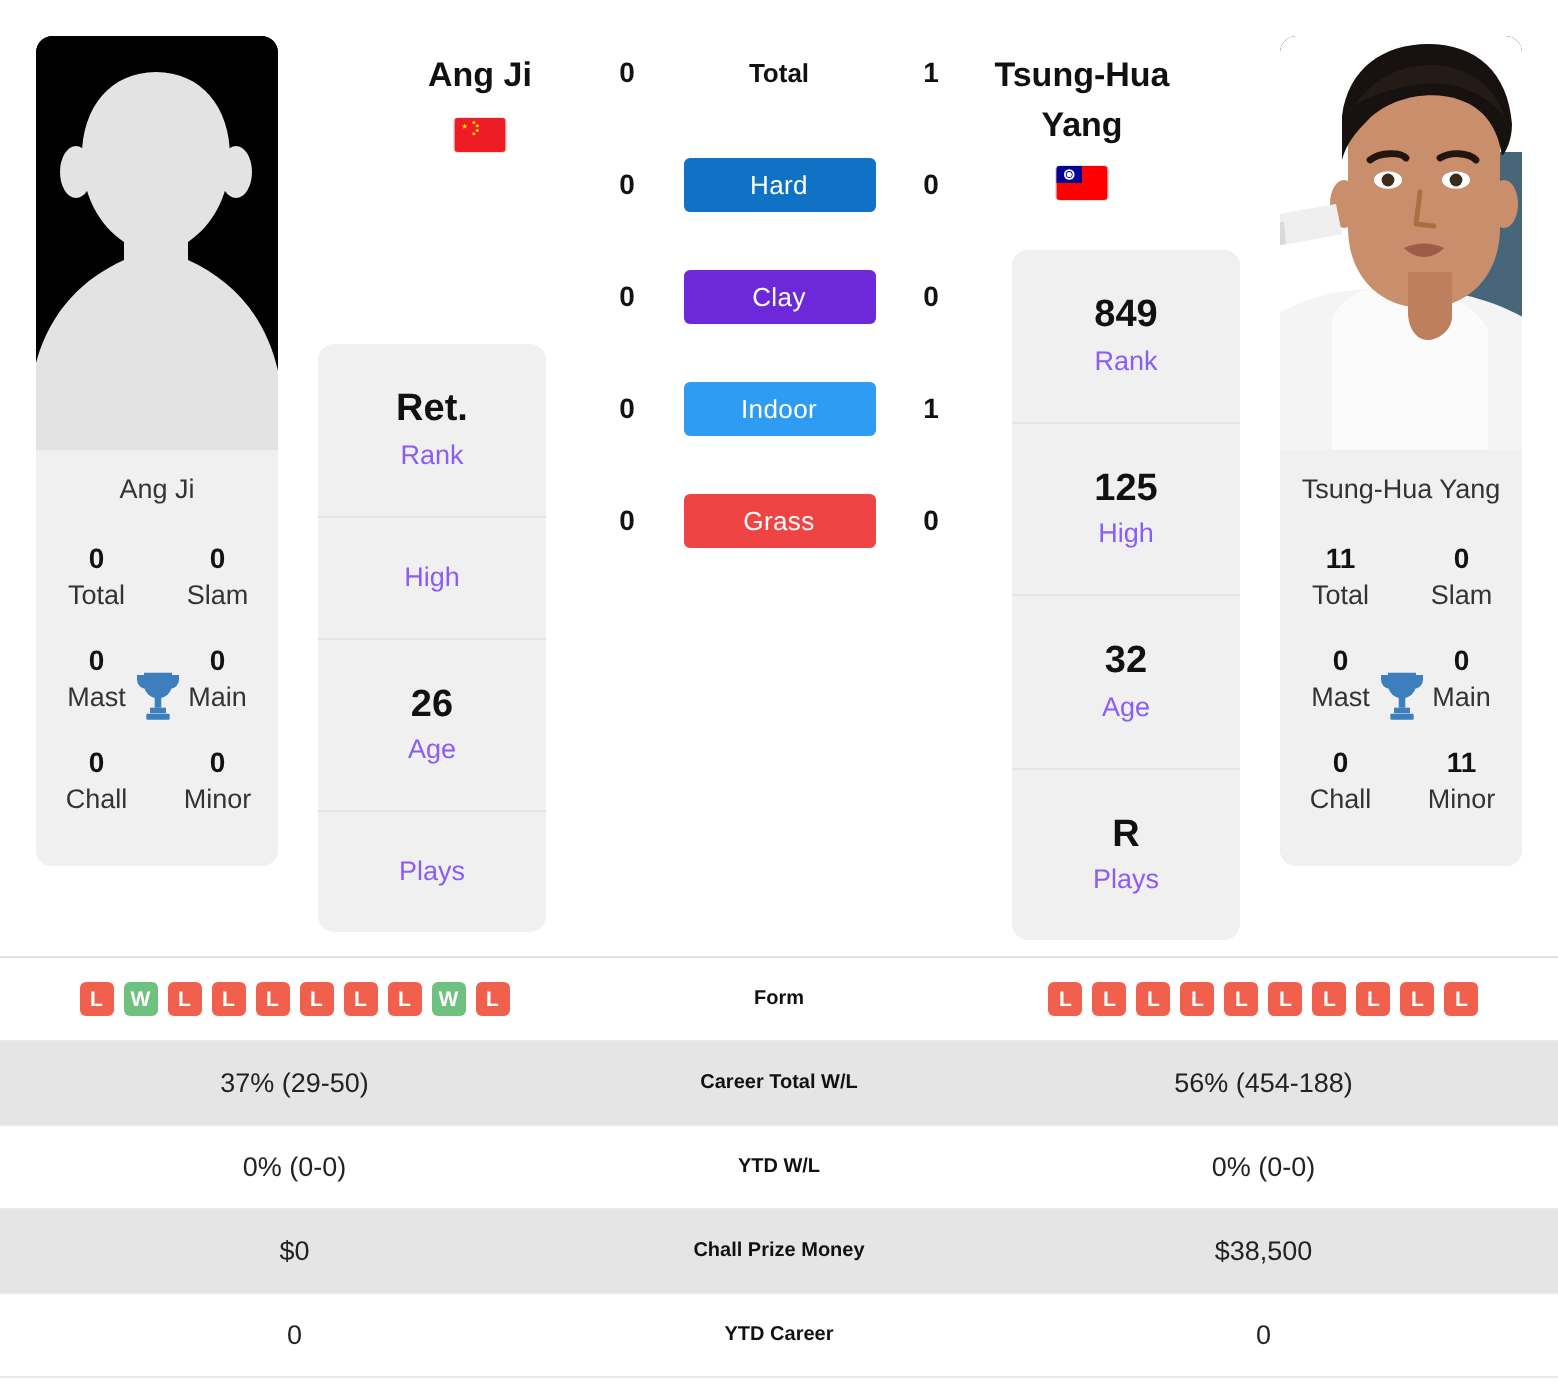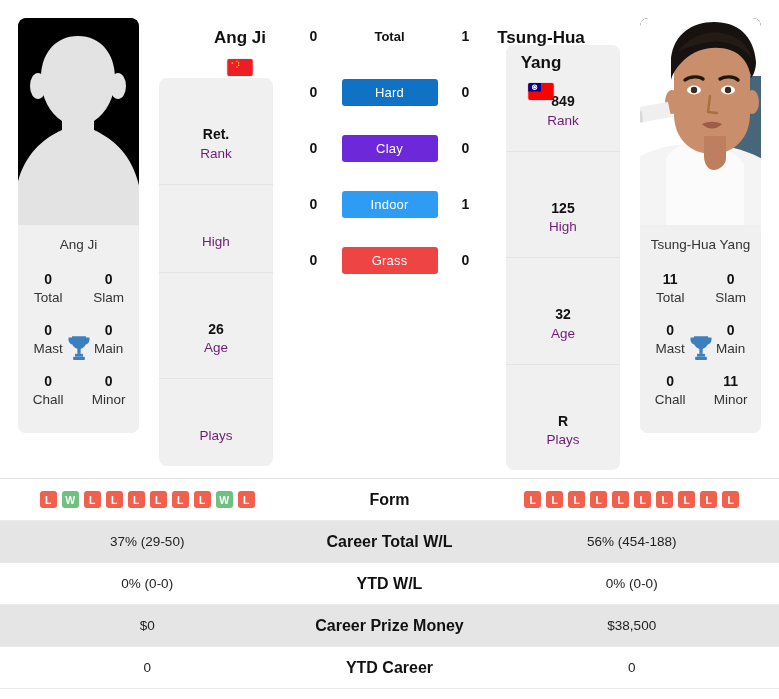--- a/index.html
+++ b/index.html
@@ -110,31 +110,30 @@
   .info-row {
     text-align: center;
     padding: 20px 4px;
     border-bottom: 1px solid #e4e4e4;
     min-height: 46px;
     box-sizing: border-box;
   }
   .info-row:last-child { border-bottom: none; }
   .info-val {
     display: block;
-    font-size: 14px;
+    font-size: 19px;
     font-weight: bold;
     color: #111;
     line-height: 1.4;
     min-height: 1px;
-    margin-top: 27px;
   }
   .info-lab {
     display: block;
     font-size: 13.5px;
-    color: #701a75;
+    color: #8b5cf6;
     line-height: 1.4;
   }
   .info-col-left .info-card { margin-bottom: 4px; }
 
   
   .h2h {
     flex: 1 1 auto;
     padding: 0 6px;
     box-sizing: border-box;
   }
@@ -218,21 +217,21 @@
     justify-content: center;
     font-size: 13.5px;
     color: #222;
     padding: 7px 6px;
     box-sizing: border-box;
   }
   .trow .mid {
     width: 190px;
     flex: 0 0 190px;
     text-align: center;
-    font-size: 16px;
+    font-size: 10px;
     font-weight: bold;
     color: #111;
   }
   .form-list { display: flex; gap: 5px; }
   .form-badge {
     width: 17px;
     height: 17px;
     border-radius: 3px;
     color: #ffffff;
     font-size: 10.5px;
@@ -514,21 +513,21 @@
     </div>
 
     <div class="trow">
       <div class="side">0% (0-0)</div>
       <div class="mid">YTD W/L</div>
       <div class="side">0% (0-0)</div>
     </div>
 
     <div class="trow alt">
       <div class="side">$0</div>
-      <div class="mid">Career Prize Money</div>
+      <div class="mid">Chall Prize Money</div>
       <div class="side">$38,500</div>
     </div>
 
     <div class="trow">
       <div class="side">0</div>
       <div class="mid">YTD Career</div>
       <div class="side">0</div>
     </div>
 
   </div>

